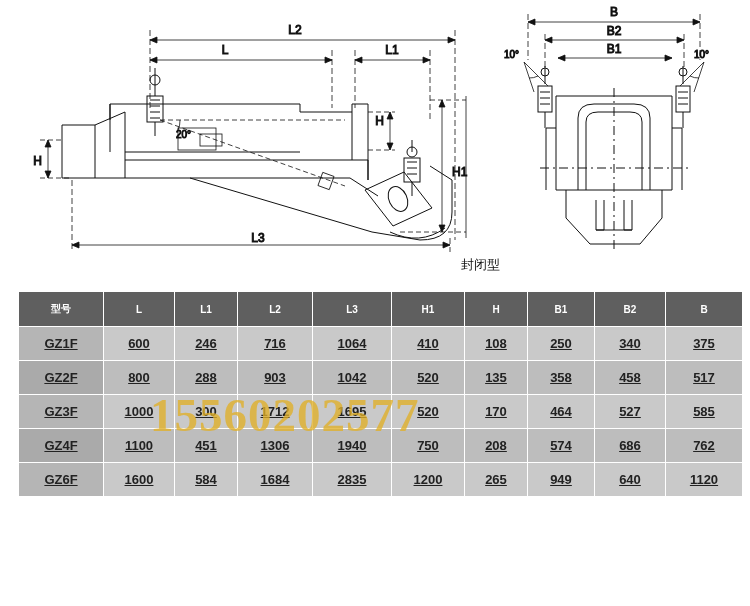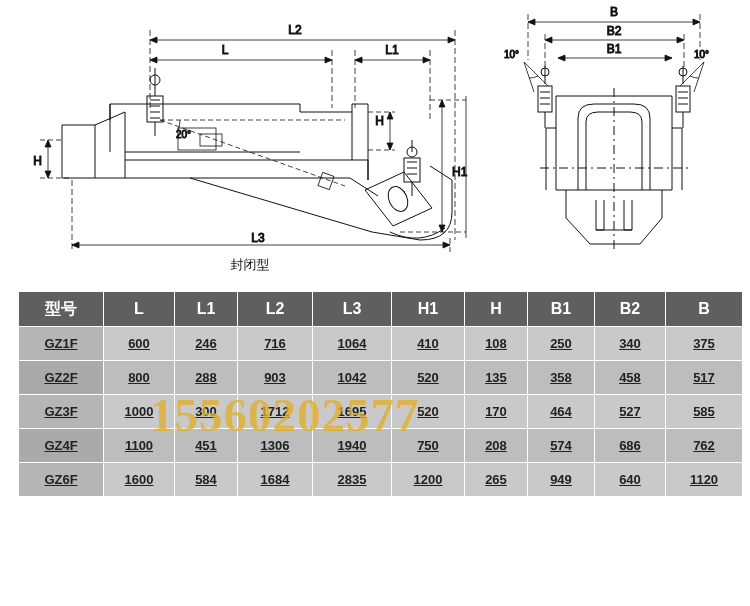--- a/index.html
+++ b/index.html
@@ -29,21 +29,21 @@
     height: 285px;
   }
   #drawing svg {
     display: block;
   }
   .caption {
     position: absolute;
     left: 0;
     top: 256px;
     width: 500px;
-    text-align: center;
+    text-align: right;
     font-size: 13px;
     color: #111;
     font-family: Liberation Serif, serif;
   }
   
   #spec-table {
     position: absolute;
     left: 18px;
     top: 291px;
     width: 714px;
@@ -56,21 +56,21 @@
     text-align: center;
     font-size: 13px;
     font-weight: bold;
     color: #222222;
     font-family: "Liberation Sans", sans-serif;
     padding: 0;
   }
   #spec-table thead th {
     background: #5f5f5f;
     color: #ffffff;
-    font-size: 16px;
+    font-size: 10px;
     height: 34px;
   }
   #spec-table tbody tr td {
     background: #c9c9c9;
     text-decoration: underline;
   }
   #spec-table tbody tr:nth-child(even) td {
     background: #bdbdbd;
   }
   #spec-table tbody td.model {

